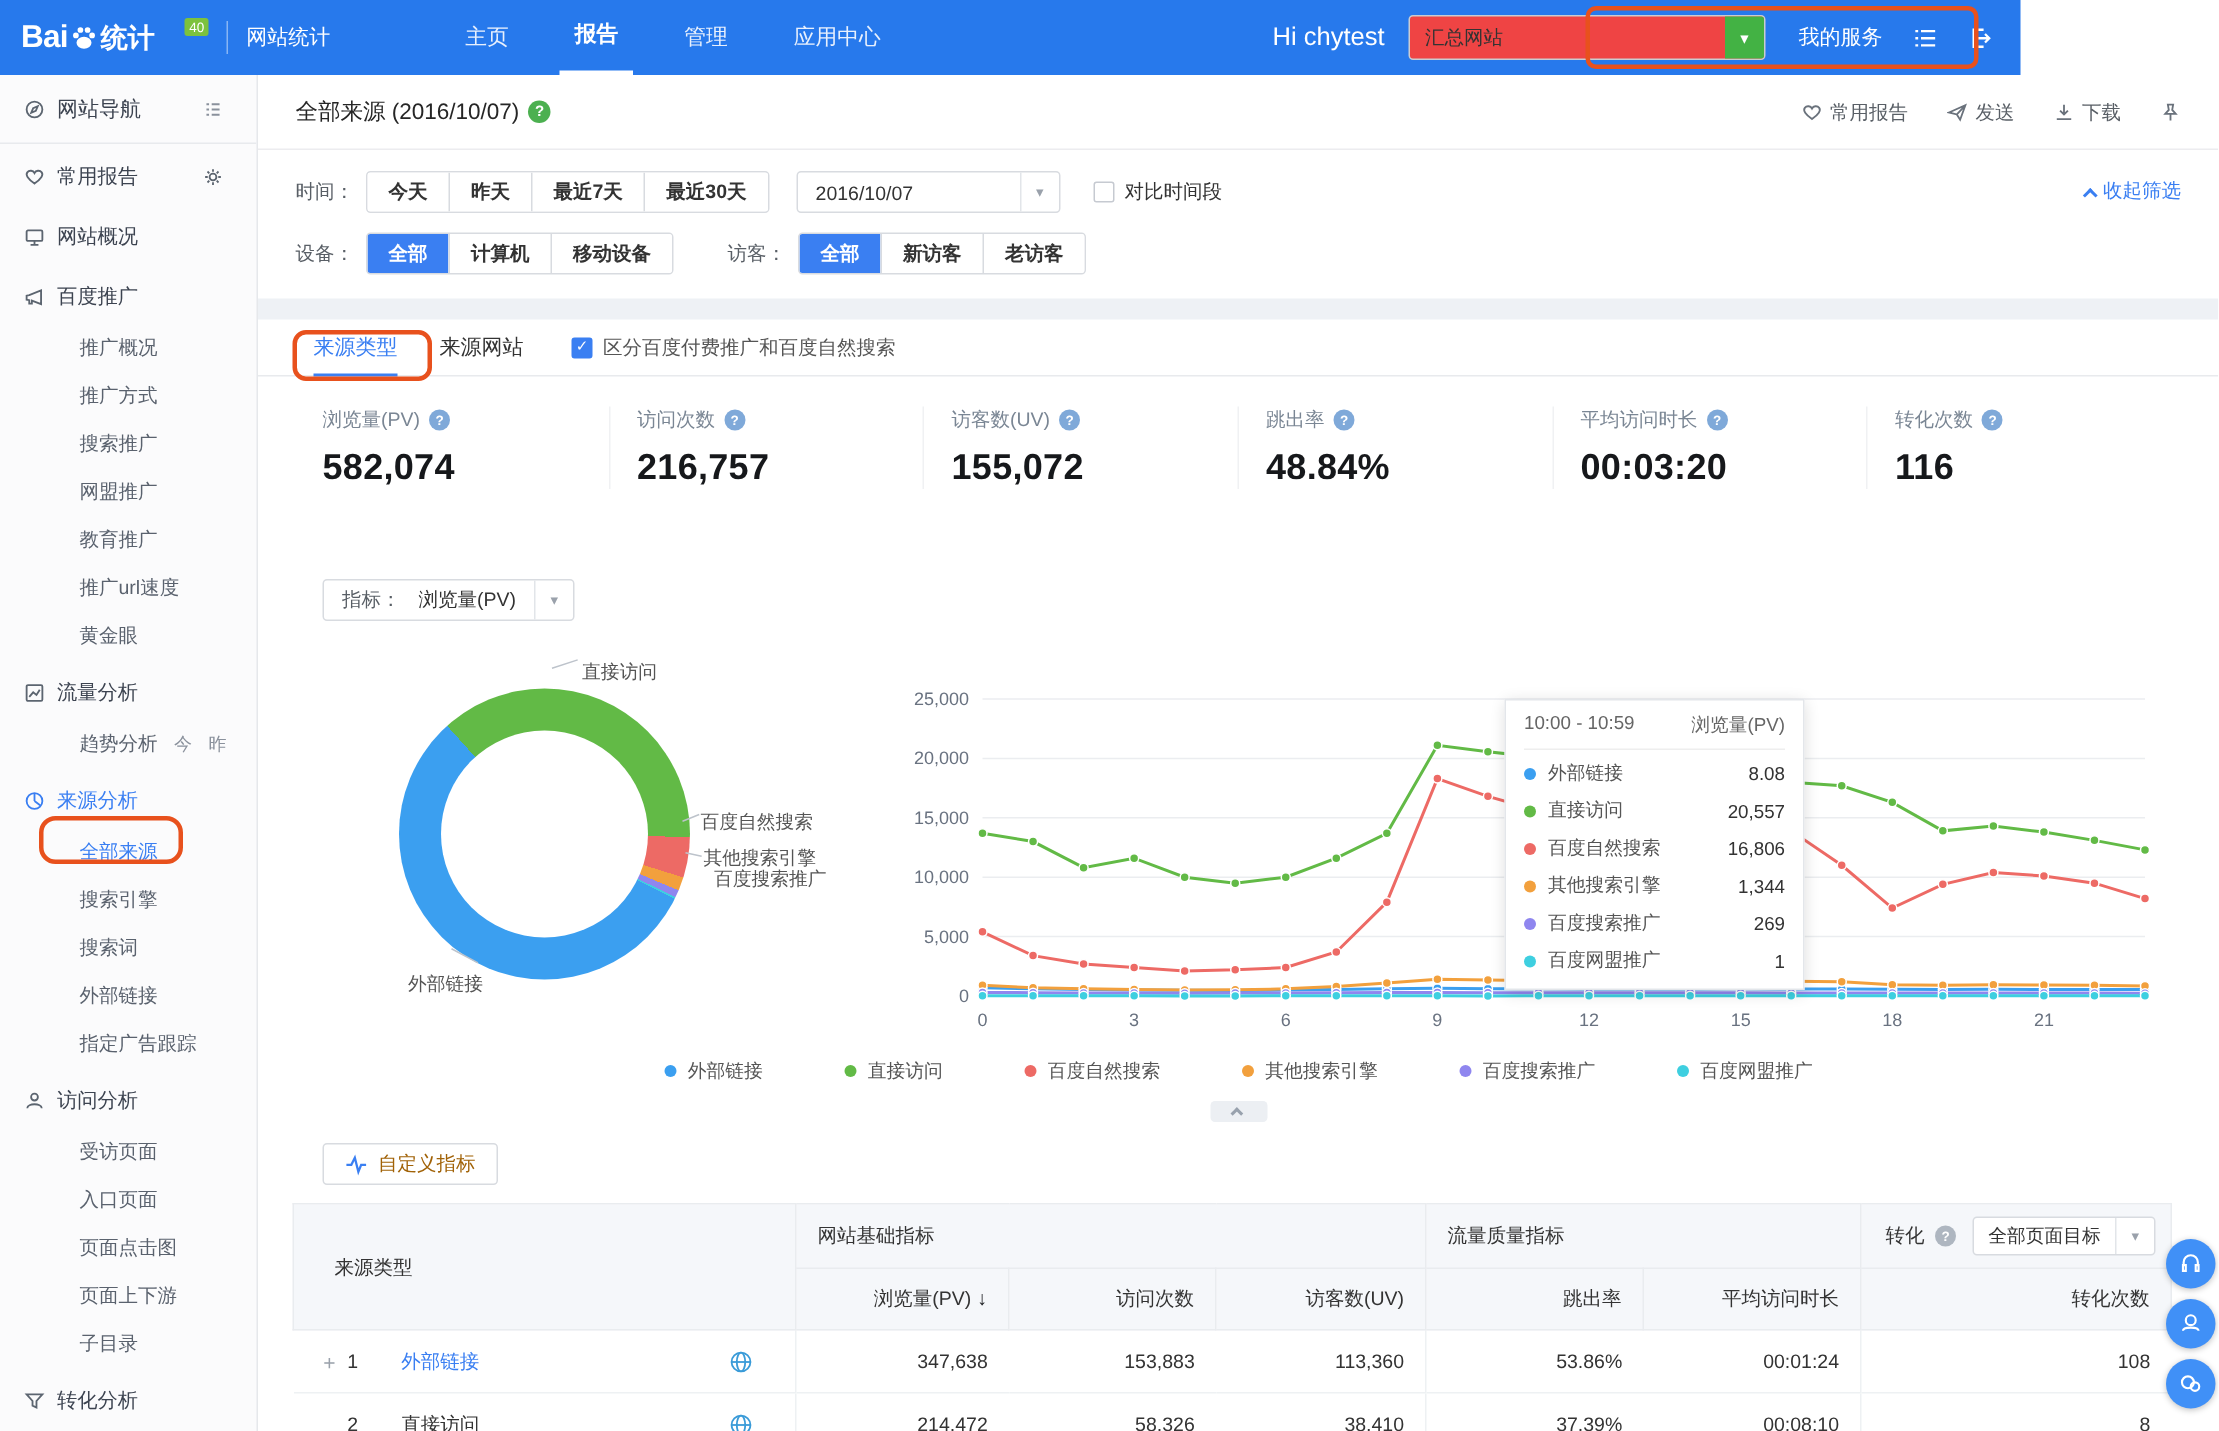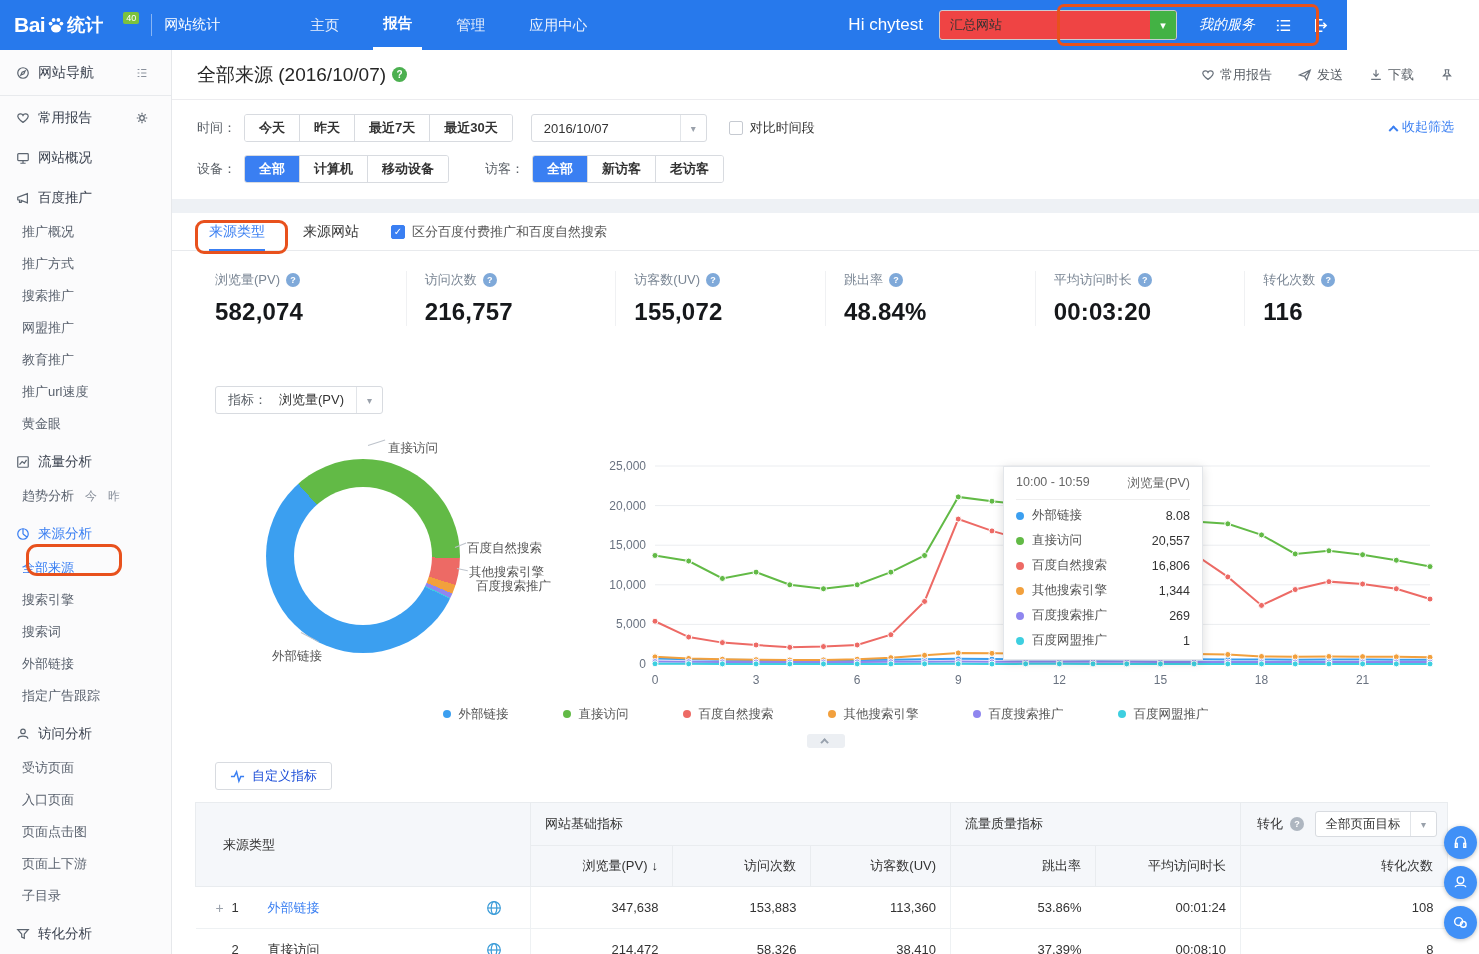--- a/index.html
+++ b/index.html
@@ -24,44 +24,44 @@
   .topnav { display:flex; margin-left:68px; height:50px; }
   .topnav .tn { line-height:50px; padding:0 10px; margin:0 12px; font-size:14.5px; color:#e8f0fd; cursor:pointer; }
   .topnav .tn.active { color:#fff; font-weight:bold; border-bottom:3px solid #fff; line-height:47px; }
   .top-spacer { flex:1; }
   .greeting { font-size:17px; margin-right:16px; }
   .site-select { width:238px; height:30px; background:#ef4444; border:1px solid #c9ccd1; border-radius:3px;
                  display:flex; align-items:center; color:#333; cursor:pointer; overflow:hidden; }
   .site-select .ss-val { flex:1; padding:0 10px; font-size:13px; }
   .site-select .ss-btn { width:26px; height:30px; background:#43b244; color:#fff; display:flex;
                          align-items:center; justify-content:center; font-size:11px; }
-  .my-services { font-size:14px; margin:0 20px 0 22px; cursor:pointer;font-style:italic; }
+  .my-services { font-size:14px; margin:0 20px 0 22px; cursor:pointer; }
   .top-icons { display:flex; gap:20px; margin-right:18px; }
   .top-icons .icn svg { width:17px; height:17px; stroke:#fff; stroke-width:1.6; }
 
   
   .sidebar { position:absolute; left:0; top:50px; width:172px; height:904px; background:#fbfbfc;
              border-right:1px solid #e6e8eb; overflow:hidden; }
   .side-head { height:46px; display:flex; align-items:center; padding:0 14px 0 16px;
                border-bottom:1px solid #e8eaed; color:#3c4350; font-size:14px; }
   .side-head .icn { margin-right:8px; color:#5c6570; }
   .side-head .right { margin-left:auto; color:#8a919c; cursor:pointer; }
   .side-item { display:flex; align-items:center; cursor:pointer; }
   .side-item.group { height:36px; margin-top:4px; padding:0 14px 0 16px; color:#3c4350; font-size:13.5px; }
   .side-item.group .icn { margin-right:8px; color:#5c6570; }
   .side-item.group.active-group, .side-item.group.active-group .icn { color:#3a7ff2; }
-  .side-item.child { height:32px; padding-left:22px; color:#5a626e; font-size:13px; }
+  .side-item.child { height:32px; padding-left:53px; color:#5a626e; font-size:13px; }
   .side-item.child.active { color:#3a7ff2; }
   .side-item .gear { margin-left:auto; color:#8a919c; }
   .mini { font-size:12px; color:#8a919c; margin-left:11px; }
 
   
   .main { position:absolute; left:172px; top:50px; width:1307px; height:904px; background:#fff; overflow:hidden; }
   .title-row { height:50px; display:flex; align-items:center; padding:0 25px; border-bottom:1px solid #ececef; }
-  .page-title { font-size:19px; color:#262626; }
+  .page-title { font-size:15px; color:#262626; }
   .help-green { width:15px; height:15px; border-radius:50%; background:#4cb050; color:#fff; font-size:10px;
                 font-weight:bold; display:inline-flex; align-items:center; justify-content:center; margin-left:6px; cursor:pointer; }
   .title-actions { margin-left:auto; display:flex; align-items:center; gap:26px; color:#595f66; font-size:13px; }
   .t-act { display:flex; align-items:center; gap:5px; cursor:pointer; }
   .t-act .icn svg { width:14px; height:14px; stroke:#6a727c; }
 
   .filter-block { position:relative; padding:14px 25px 16px; }
   .f-row { display:flex; align-items:center; height:28px; }
   .f-row + .f-row { margin-top:13px; }
   .f-label { color:#595f66; margin-right:8px; }
@@ -81,21 +81,21 @@
   .collapse-filter { position:absolute; right:25px; top:18px; color:#3a7ff2; display:flex; align-items:center;
                      gap:5px; cursor:pointer; }
   .chev-up { width:7px; height:7px; border-left:2px solid #3a7ff2; border-top:2px solid #3a7ff2;
              transform:rotate(45deg) translate(2px,2px); }
 
   .gray-band { height:14px; background:#eef1f5; }
 
   .tab-bar { height:38px; border-bottom:1px solid #e8eaed; display:flex; align-items:center; }
   .tab { height:38px; line-height:37px; margin-left:37px; font-size:14px; color:#333; cursor:pointer; }
   .tab.active { color:#3a7ff2; border-bottom:2px solid #3a7ff2; }
-  .tab + .tab { margin-left:38px; }
+  .tab + .tab { margin-left:28px; }
   .distinguish { display:flex; align-items:center; margin-left:32px; color:#555; }
 
   .metrics { display:flex; padding:20px 25px 22px; }
   .metric { flex:1; padding-left:18px; border-left:1px solid #f0f1f3; }
   .metric:first-child { border-left:none; }
   .m-label { display:flex; align-items:center; gap:6px; color:#7a8694; font-size:13px; }
   .q-badge { width:14px; height:14px; border-radius:50%; background:#7fa9d9; color:#fff; font-size:9px;
              font-weight:bold; display:inline-flex; align-items:center; justify-content:center; cursor:pointer; }
   .m-value { margin-top:9px; font-size:24px; font-weight:bold; color:#16181b; letter-spacing:.2px; }
 
@@ -119,21 +119,21 @@
   .legend-item { display:flex; align-items:center; color:#555; font-size:12.5px; cursor:pointer; }
 
   .collapse-row { height:26px; display:flex; align-items:center; justify-content:center; }
   .pill { width:38px; height:14px; background:#eceff3; border-radius:3px; display:flex; align-items:center;
           justify-content:center; cursor:pointer; }
   .pill .chev { width:6px; height:6px; border-left:2px solid #98a1ad; border-top:2px solid #98a1ad;
                 transform:rotate(45deg) translateY(2px); }
 
   .custom-row { padding:8px 0 0 43px; }
   .custom-btn { display:inline-flex; align-items:center; gap:7px; height:28px; padding:0 14px;
-                border:1px solid #d8dbe0; border-radius:3px; color:#1d4ed8; cursor:pointer; background:#fff; }
+                border:1px solid #d8dbe0; border-radius:3px; color:#a16207; cursor:pointer; background:#fff; }
   .custom-btn svg { width:15px; height:15px; stroke:#3a7ff2; fill:none; stroke-width:1.6; }
 
   table.data-table { border-collapse:collapse; margin:12px 0 0 23px; width:1252px; table-layout:fixed; }
   .data-table th { background:#f5f7fa; font-weight:normal; color:#333; border:1px solid #e9ecef; font-size:13px; }
   .data-table th.g { text-align:left; padding:12px 14px; }
   .data-table th.num { text-align:right; padding:11px 14px; }
   .data-table td { border-bottom:1px solid #eef1f3; font-size:13px; color:#333; height:42px; }
   .data-table td.num { text-align:right; padding-right:14px; }
   .data-table td.gb { border-left:1px solid #eef1f3; }
   .name-h { text-align:left; padding-left:27px; }

